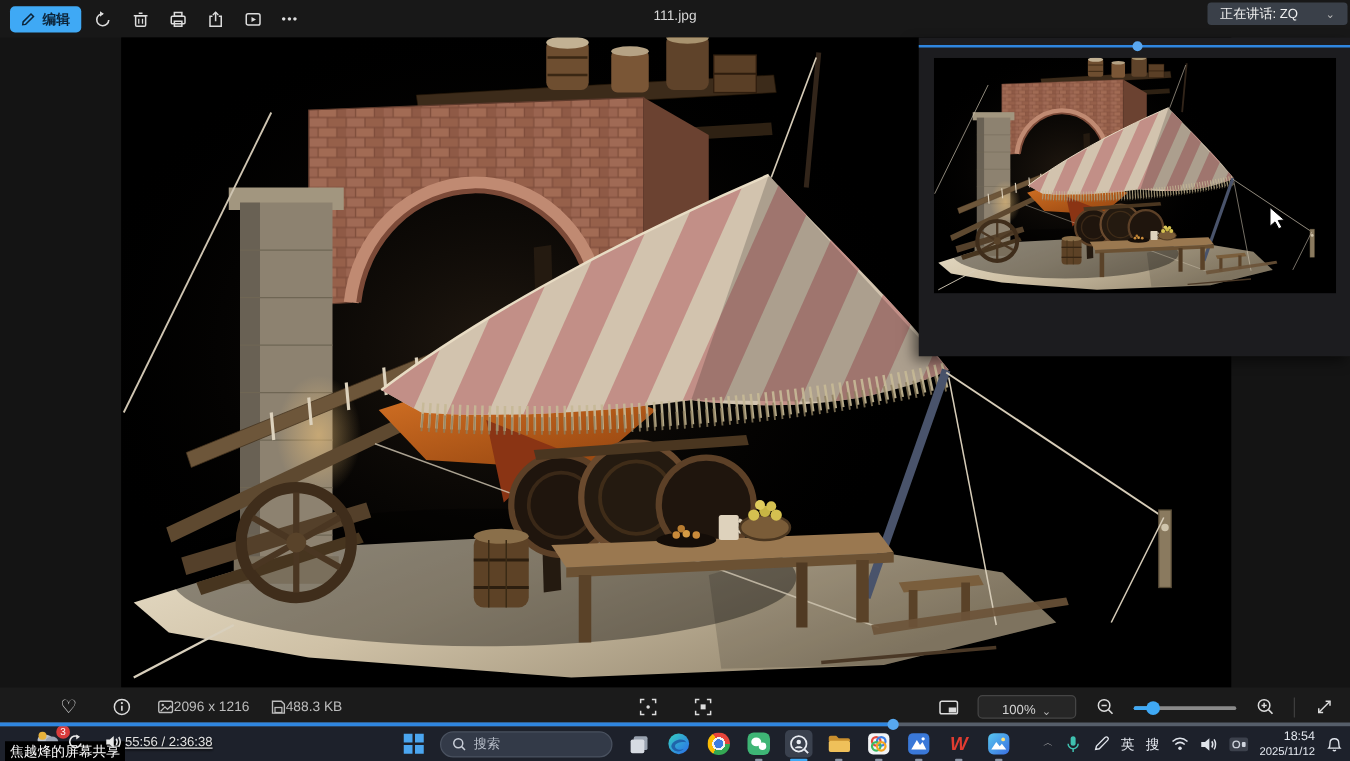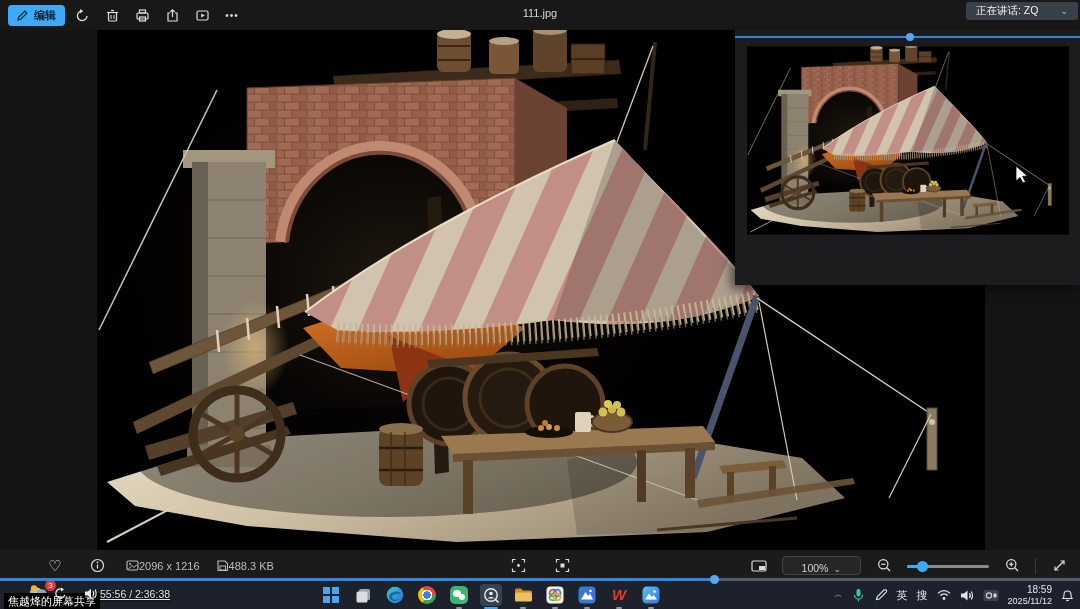--- a/index.html
+++ b/index.html
@@ -468,20 +468,27 @@
 
     <div class="abs tb-center">
       <div class="app">
         <span class="start-grid">
             <i></i>
             <i></i>
             <i></i>
             <i></i>
           </span>
       </div>
+      <div class="search-pill">
+        <svg width="11" height="11" viewBox="0 0 11 11">
+          <circle cx="4.6" cy="4.6" r="3.6" fill="none" stroke="#c9ced8" stroke-width="1.2"></circle>
+          <line x1="7.3" y1="7.3" x2="10" y2="10" stroke="#c9ced8" stroke-width="1.2"></line>
+        </svg>
+        <input type="text" placeholder="搜索" style="">
+      </div>
       <div class="app">
         <svg width="17" height="17" viewBox="0 0 17 17">
           <rect x="4" y="2" width="11" height="11" rx="1.5" fill="#9aa3b0"></rect>
           <rect x="1.5" y="4.5" width="11" height="11" rx="1.5" fill="#d7dbe2"></rect>
         </svg>
       </div>
       <div class="app">
         <svg width="18" height="18" viewBox="0 0 18 18">
           <defs>
               <linearGradient id="edgeg" x1="0" y1="0" x2="1" y2="1">
@@ -580,21 +587,21 @@
         <polygon points="1,4.5 4,4.5 7.5,1.5 7.5,11.5 4,8.5 1,8.5" fill="#dfe3ea"></polygon>
         <path d="M9.5 4 Q11 6.5 9.5 9" fill="none" stroke="#dfe3ea" stroke-width="1.2"></path>
         <path d="M11.3 2.5 Q13.6 6.5 11.3 10.5" fill="none" stroke="#dfe3ea" stroke-width="1.2"></path>
       </svg>
       <svg width="16" height="13" viewBox="0 0 16 13" style="cursor:pointer;">
         <rect x="0.5" y="1" width="15" height="11" rx="2" fill="#3c414c"></rect>
         <circle cx="6" cy="6.5" r="2.6" fill="none" stroke="#cfd4dd" stroke-width="1.1"></circle>
         <rect x="10.5" y="4.5" width="3" height="4" rx="0.8" fill="#cfd4dd"></rect>
       </svg>
       <div class="clock">
-        <div>18:59</div>
+        <div>18:54</div>
         <div class="date">2025/11/12</div>
       </div>
       <svg width="13" height="14" viewBox="0 0 13 14" style="cursor:pointer;">
         <path d="M2 10.5 Q3 9.5 3 6.5 Q3 3 6.5 3 Q10 3 10 6.5 Q10 9.5 11 10.5 Z" fill="none" stroke="#dfe3ea" stroke-width="1.1"></path>
         <path d="M5.3 12 Q6.5 13.2 7.7 12" fill="none" stroke="#dfe3ea" stroke-width="1.1"></path>
       </svg>
     </div>
   </div>
 
   <div class="abs share-label">焦越烽的屏幕共享</div>

